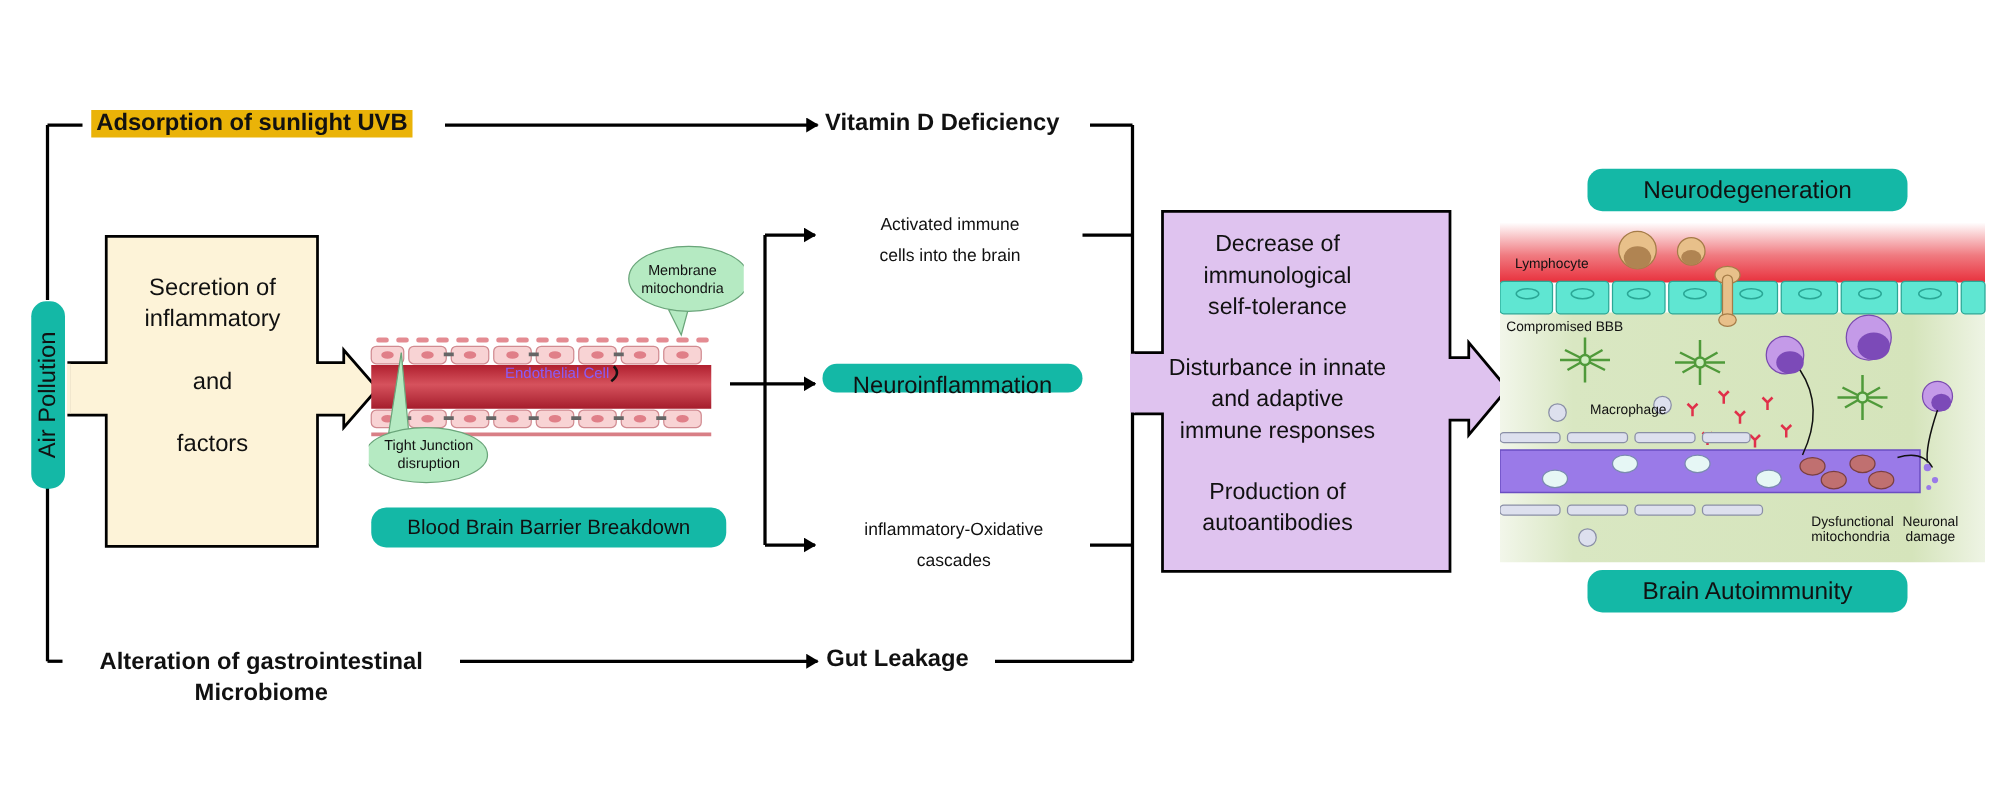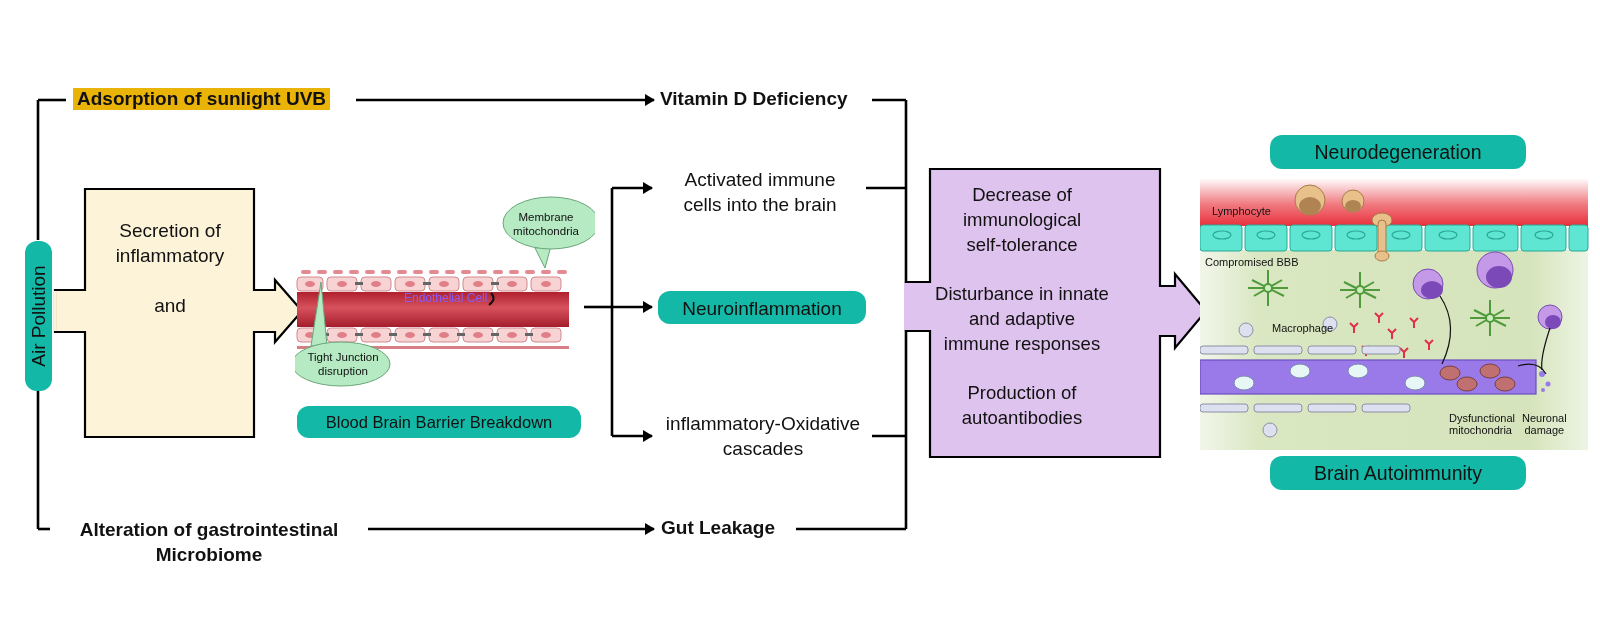--- a/index.html
+++ b/index.html
@@ -1,19 +1,19 @@
 <!DOCTYPE html>
 <html><head>
 <meta charset="utf-8">
 <style>
   html, body { margin:0; padding:0; background:#ffffff; }
   body { width:1600px; height:640px; position:relative; overflow:hidden; font-family:"Liberation Sans", sans-serif; color:#111; }
   .abs { position:absolute; }
   .lbl-bold { font-weight:bold; font-size:19px; white-space:nowrap; }
-  .lbl-reg { font-size:19px; text-align:center; line-height:25px; }
+  .lbl-reg { font-size:14px; text-align:center; line-height:25px; }
   .pinkbox { background:#14b8a6; font-weight:normal; text-align:center;border-radius:12px; }
   #wires { position:absolute; left:0; top:0; }
   .yellow-text { position:absolute; left:85px; top:218px; width:170px; text-align:center; font-size:19px; line-height:25px; }
   .purple-text { position:absolute; left:912px; top:182px; width:220px; text-align:center; font-size:18.5px; line-height:25px; }
   .bubble-text { font-size:11.5px; text-align:center; line-height:14px; }
   .illus-label { font-size:11px; color:#111; }
 </style>
 </head>
 <body>
 
@@ -64,20 +64,21 @@
   <div>Microbiome</div>
 </div>
 <div class="abs lbl-bold" style="left:661px; top:517px;">Gut Leakage</div>
 
 <div class="yellow-text">
   <div>Secretion of</div>
   <div>inflammatory</div>
   <div style="height:25px;"></div>
   <div style="margin-top:-25px; padding-top:25px;">and</div>
   <div style="height:25px;"></div>
+  <div>factors</div>
 </div>
 
 <svg class="abs" style="left:295px; top:196px;" width="300" height="210">
   <defs>
     <linearGradient id="vessel" x1="0" y1="0" x2="0" y2="1">
       <stop offset="0" stop-color="#b0202f"></stop>
       <stop offset="0.45" stop-color="#d6525d"></stop>
       <stop offset="1" stop-color="#a51d2c"></stop>
     </linearGradient>
   </defs>
@@ -177,21 +178,21 @@
   <div>Tight Junction</div>
   <div>disruption</div>
 </div>
 <div class="abs" style="left:404px; top:291px; font-size:12px; color:#8b5cf6;">Endothelial Cell</div>
 <div class="abs pinkbox" style="left:297px; top:406px; width:284px; height:32px; line-height:32px; font-size:16.5px;">Blood Brain Barrier Breakdown</div>
 
 <div class="abs lbl-reg" style="left:656px; top:167px; width:208px;">
   <div>Activated immune</div>
   <div>cells into the brain</div>
 </div>
-<div class="abs pinkbox" style="left:658px; top:291px; width:208px; height:33px; line-height:35px; font-size:19px;">Neuroinflammation</div>
+<div class="abs pinkbox" style="left:658px; top:291px; width:208px; height:23px; line-height:35px; font-size:19px;">Neuroinflammation</div>
 <div class="abs lbl-reg" style="left:648px; top:411px; width:230px;">
   <div>inflammatory-Oxidative</div>
   <div>cascades</div>
 </div>
 
 <div class="purple-text">
   <div>Decrease of</div>
   <div>immunological</div>
   <div>self-tolerance</div>
   <div style="height:24px;"></div>

